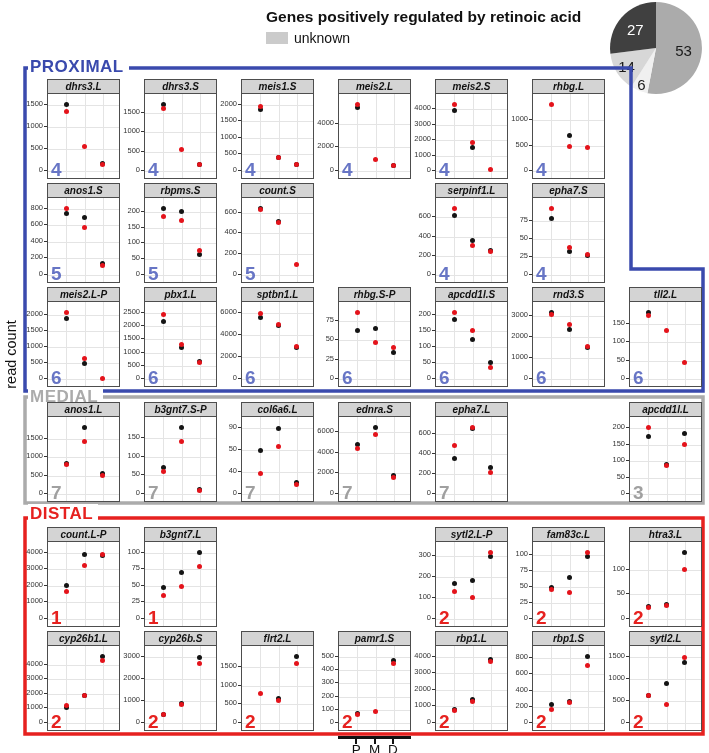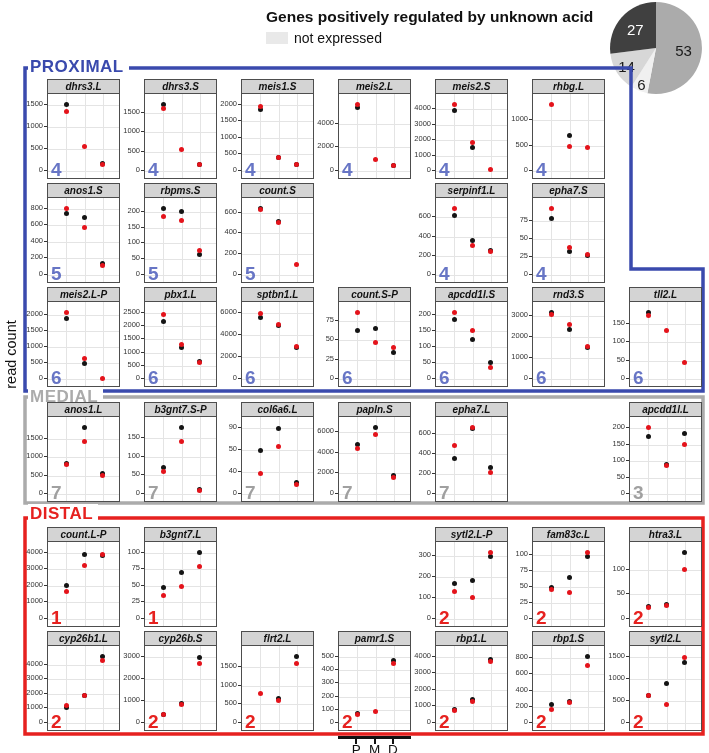--- a/index.html
+++ b/index.html
@@ -43,25 +43,25 @@
   #xaxis .xtick{position:absolute;top:3px;width:2px;height:5px;background:#111;}
   #xaxis .xlab{position:absolute;top:6px;width:20px;text-align:center;
                font-size:13.5px;color:#111;}
 </style>
 </head>
 <body>
 
 <div id="fig">
 
   <div id="legend">
-    <div id="legend-title">Genes positively regulated by unknown acid</div>
+    <div id="legend-title">Genes positively regulated by retinoic acid</div>
     <div id="legend-items">
         <div class="leg-item">
-          <span class="leg-swatch" style="background: rgb(233, 233, 233);"></span>
-          <span>not expressed</span>
+          <span class="leg-swatch" style="background: rgb(203, 203, 203);"></span>
+          <span>unknown</span>
         </div>
       </div>
   </div>
 
   <svg id="pie" width="112" height="100" style="position:absolute;left:599px;top:0;">
       <path d="M 57 48 L 57.0 2.0 A 46 46 0 1 1 48.4 93.2 Z" fill="#ababab"></path>
       <text x="84.5" y="55.6" text-anchor="middle" fill="#1a1a1a" font-size="15">53</text>
       <path d="M 57 48 L 48.4 93.2 A 46 46 0 0 1 32.4 86.8 Z" fill="#f0f0f0"></path>
       <text x="42.4" y="89.8" text-anchor="middle" fill="#1a1a1a" font-size="15">6</text>
       <path d="M 57 48 L 32.4 86.8 A 46 46 0 0 1 11.4 53.8 Z" fill="#d7d7d7"></path>
@@ -464,21 +464,21 @@
         <div class="tick-mark" style="top: 91px;"></div>
         <div class="tick-label" style="top: 87px;">0</div>
         <div class="tick-mark" style="top: 68.9px;"></div>
         <div class="tick-label" style="top: 64.9px;">2000</div>
         <div class="tick-mark" style="top: 46.8px;"></div>
         <div class="tick-label" style="top: 42.8px;">4000</div>
         <div class="tick-mark" style="top: 24.6px;"></div>
         <div class="tick-label" style="top: 20.6px;">6000</div>
       </div>
       <div class="panel" style="left: 314px; top: 287px;">
-        <div class="p-title">count.S-P</div>
+        <div class="p-title">rhbg.S-P</div>
         <div class="p-body">
           <div class="grid-v" style="left: 18.3px;"></div>
           <div class="grid-v" style="left: 36.5px;"></div>
           <div class="grid-v" style="left: 54.8px;"></div>
           <div class="grid-h" style="top: 77px;"></div>
           <div class="grid-h" style="top: 57.5px;"></div>
           <div class="grid-h" style="top: 38px;"></div>
           <div class="grid-h" style="top: 18.5px;"></div>
           <div class="dot" style="background: rgb(20, 20, 20); left: 15.8px; top: 26.1px;"></div>
           <div class="dot" style="background: rgb(20, 20, 20); left: 34px; top: 23.8px;"></div>
@@ -654,21 +654,21 @@
         <div class="tick-mark" style="top: 91px;"></div>
         <div class="tick-label" style="top: 87px;">0</div>
         <div class="tick-mark" style="top: 68.9px;"></div>
         <div class="tick-label" style="top: 64.9px;">40</div>
         <div class="tick-mark" style="top: 46.8px;"></div>
         <div class="tick-label" style="top: 42.8px;">50</div>
         <div class="tick-mark" style="top: 24.6px;"></div>
         <div class="tick-label" style="top: 20.6px;">90</div>
       </div>
       <div class="panel" style="left: 314px; top: 402px;">
-        <div class="p-title">papln.S</div>
+        <div class="p-title">ednra.S</div>
         <div class="p-body">
           <div class="grid-v" style="left: 18.3px;"></div>
           <div class="grid-v" style="left: 36.5px;"></div>
           <div class="grid-v" style="left: 54.8px;"></div>
           <div class="grid-h" style="top: 77px;"></div>
           <div class="grid-h" style="top: 56.3px;"></div>
           <div class="grid-h" style="top: 35.5px;"></div>
           <div class="grid-h" style="top: 14.8px;"></div>
           <div class="dot" style="background: rgb(20, 20, 20); left: 15.8px; top: 24.7px;"></div>
           <div class="dot" style="background: rgb(20, 20, 20); left: 34px; top: 8.1px;"></div>

